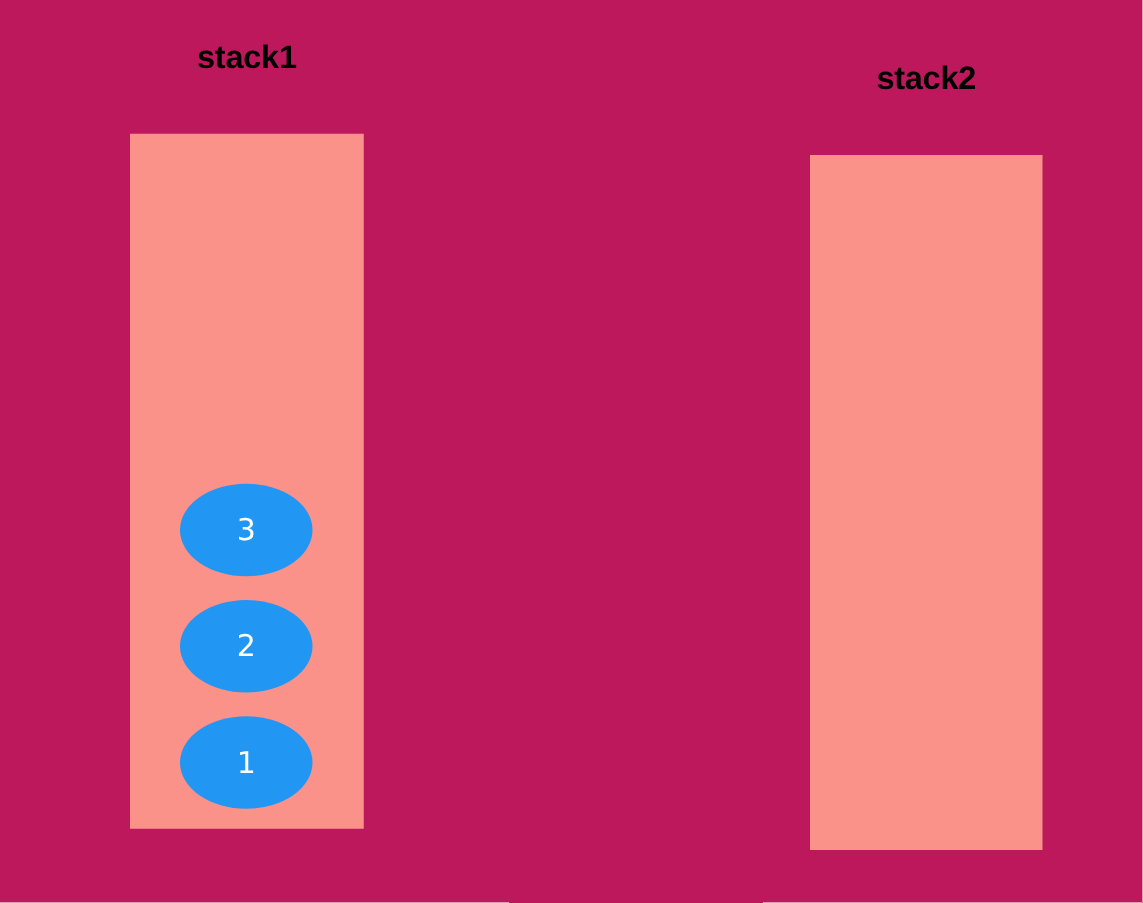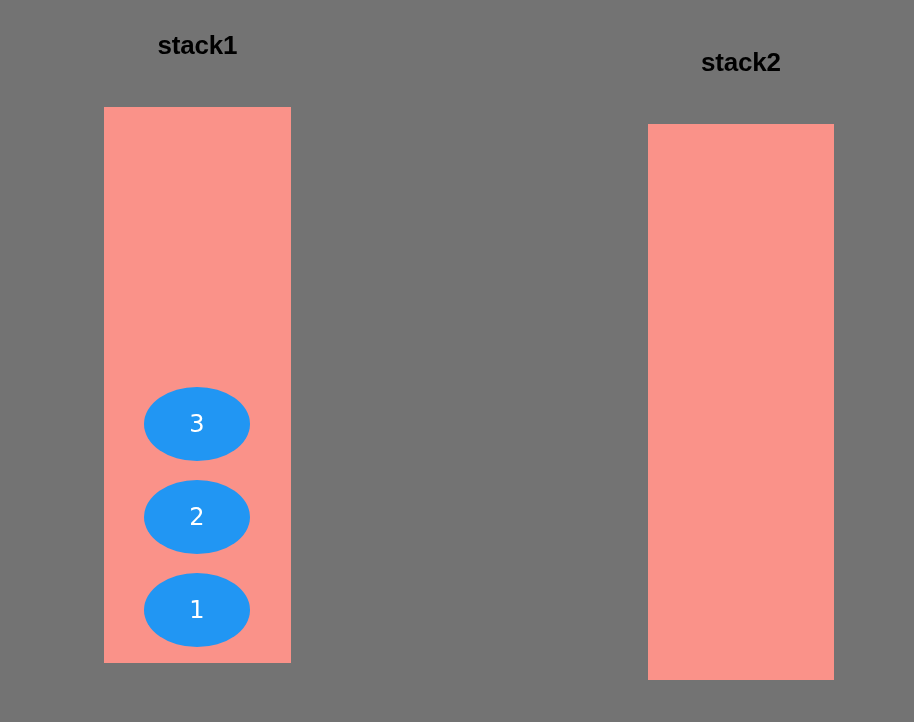--- a/index.html
+++ b/index.html
@@ -53,21 +53,21 @@
     font-size: 24px;
     font-weight: normal;
     line-height: 1;
     text-align: center;
     font-family: "DejaVu Sans", "Liberation Sans", sans-serif;
   }
 </style>
 </head>
 <body>
 
-<div id="canvas" style="width: 914px; height: 722px; background: #737373;">
+<div id="canvas" style="width: 914px; height: 722px; background: #be185d;">
 
   <div class="stack" id="stack-0" style="left: 104px; top: 0px; width: 187px; height: 722px;">
     <div class="stack-label" style="top: 32px; color: rgb(0, 0, 0);">stack1</div>
     <div class="stack-body" style="top: 107px; width: 187px; height: 556px; background: rgb(250, 146, 137);">
       <div class="item" id="s0-i0" style="left: 40px; top: 280px; width: 106px; height: 74px; background: rgb(33, 150, 243);">
         <span class="item-label" style="color: rgb(255, 255, 255);">3</span>
       </div>
       <div class="item" id="s0-i1" style="left: 40px; top: 373px; width: 106px; height: 74px; background: rgb(33, 150, 243);">
         <span class="item-label" style="color: rgb(255, 255, 255);">2</span>
       </div>

